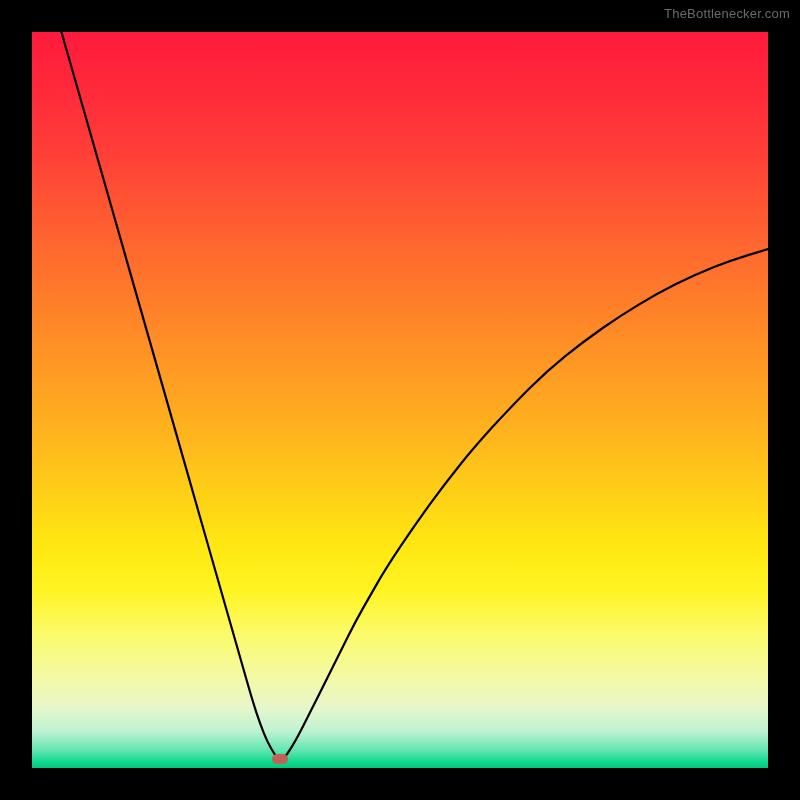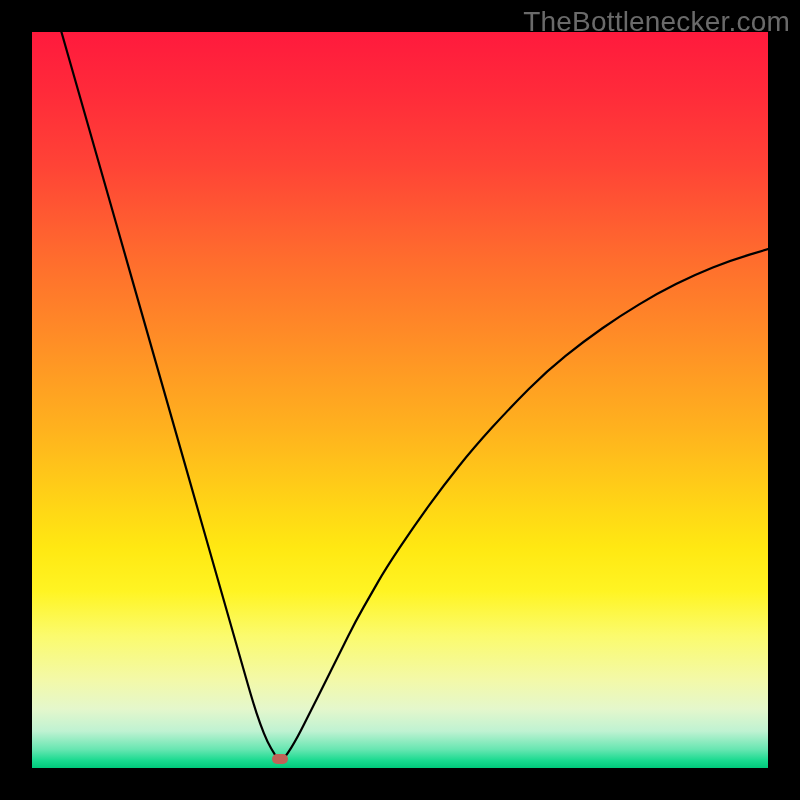--- a/index.html
+++ b/index.html
@@ -42,21 +42,21 @@
         #66e6b1 97.5%,
         #18da8f 99%,
         #00c97b 100%
       );
   }
   .watermark {
     position: absolute;
     top: 6px;
     right: 10px;
     color: #6a6a6a;
-    font-size: 28px;
+    font-size: 13px;
     letter-spacing: 0.2px;
     user-select: none;
   }
   svg.curve {
     position: absolute;
     left: 0;
     top: 0;
     width: 736px;
     height: 736px;
     pointer-events: none;

